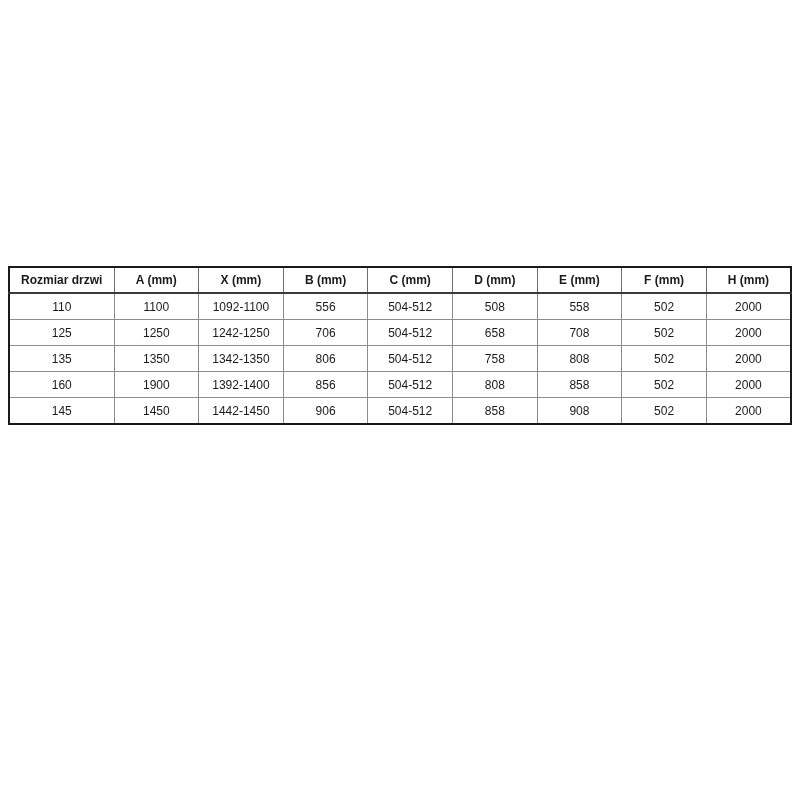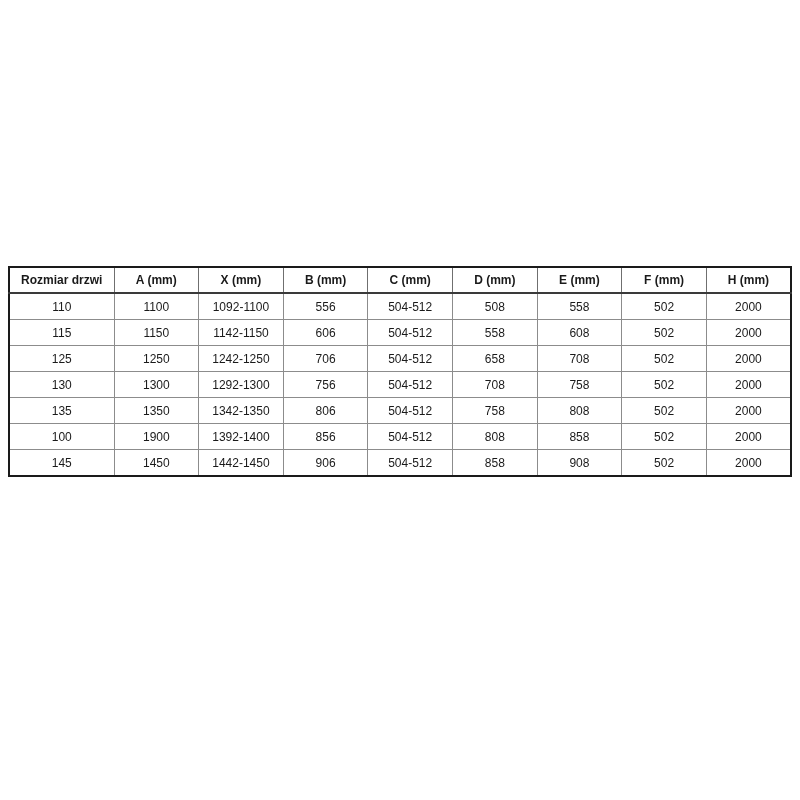--- a/index.html
+++ b/index.html
@@ -86,65 +86,43 @@
             <td>1100</td>
             <td>1092-1100</td>
             <td>556</td>
             <td>504-512</td>
             <td>508</td>
             <td>558</td>
             <td>502</td>
             <td>2000</td>
           </tr>
           <tr>
-            <td>115</td>
-            <td>1150</td>
-            <td>1142-1150</td>
-            <td>606</td>
-            <td>504-512</td>
-            <td>558</td>
-            <td>608</td>
-            <td>502</td>
-            <td>2000</td>
-          </tr>
-          <tr>
             <td>125</td>
             <td>1250</td>
             <td>1242-1250</td>
             <td>706</td>
             <td>504-512</td>
             <td>658</td>
             <td>708</td>
-            <td>502</td>
-            <td>2000</td>
-          </tr>
-          <tr>
-            <td>130</td>
-            <td>1300</td>
-            <td>1292-1300</td>
-            <td>756</td>
-            <td>504-512</td>
-            <td>708</td>
-            <td>758</td>
             <td>502</td>
             <td>2000</td>
           </tr>
           <tr>
             <td>135</td>
             <td>1350</td>
             <td>1342-1350</td>
             <td>806</td>
             <td>504-512</td>
             <td>758</td>
             <td>808</td>
             <td>502</td>
             <td>2000</td>
           </tr>
           <tr>
-            <td>100</td>
+            <td>160</td>
             <td>1900</td>
             <td>1392-1400</td>
             <td>856</td>
             <td>504-512</td>
             <td>808</td>
             <td>858</td>
             <td>502</td>
             <td>2000</td>
           </tr>
           <tr>

